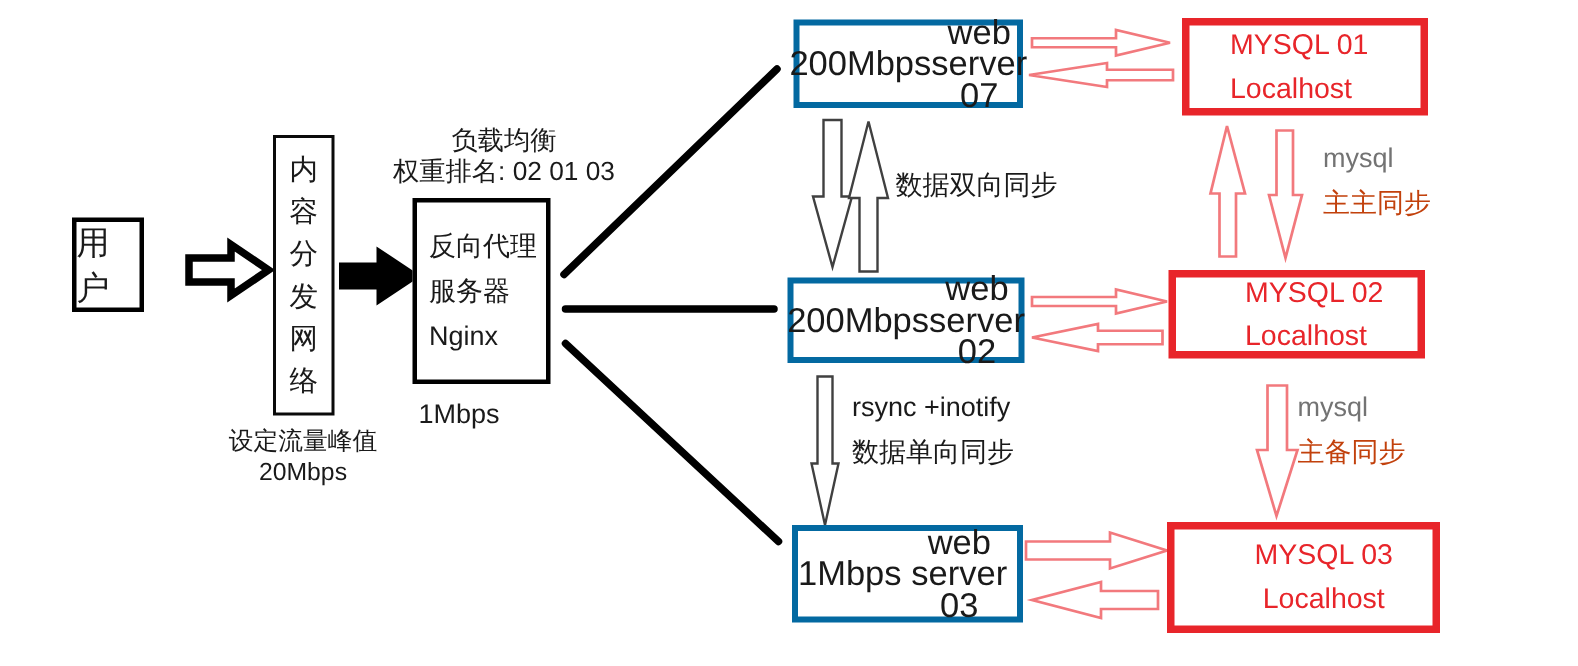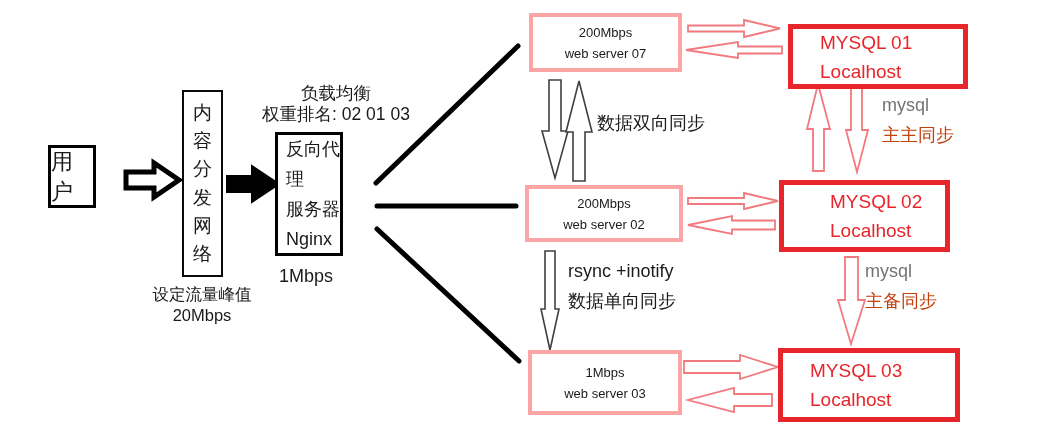--- a/index.html
+++ b/index.html
@@ -12,34 +12,34 @@
     overflow:hidden;
   }
   .stage *{box-sizing:border-box;}
   svg.connectors{position:absolute;left:0;top:0;width:1052px;height:444px;}
 
   
   .box{position:absolute;display:flex;align-items:center;justify-content:center;background:#fff;}
   .user-box{left:48px;top:145px;width:48px;height:63px;border:3px solid #000;font-size:22px;letter-spacing:1px;}
   .cdn-box{left:182px;top:90px;width:41px;height:187px;border:2px solid #0a0a0a;
            flex-direction:column;justify-content:space-evenly;padding:6px 0;font-size:19px;}
-  .nginx-box{left:275px;top:132px;width:68px;height:124px;border:3px solid #000;
+  .nginx-box{left:275px;top:132px;width:92px;height:124px;border:3px solid #000;
              flex-direction:column;align-items:flex-start;justify-content:center;
              padding-left:8px;font-size:18px;line-height:30px;}
-  .ws-box{border:4px solid #fca5a5;flex-direction:column;font-size:13px;line-height:21px;text-align:center;}
+  .ws-box{border:4px solid #0369a1;flex-direction:row;font-size:23px;line-height:21px;text-align:center;}
   .ws1{left:529px;top:13px;width:153px;height:59px;}
   .ws2{left:525px;top:185px;width:158px;height:57px;}
   .ws3{left:528px;top:350px;width:154px;height:65px;}
 
   
   .db-box{border:5px solid #e8252a;color:#e8252a;flex-direction:column;align-items:flex-start;
           justify-content:center;padding-left:27px;font-size:19px;line-height:29px;}
-  .db1{left:788px;top:12px;width:180px;height:65px;margin-top:12px;}
-  .db2{left:779px;top:180px;width:171px;height:72px;padding-left:46px;}
-  .db3{left:778px;top:348px;width:182px;height:74px;}
+  .db1{left:788px;top:12px;width:164px;height:65px;}
+  .db2{left:779px;top:180px;width:171px;height:59px;padding-left:46px;}
+  .db3{left:778px;top:348px;width:182px;height:74px;align-items:center;}
 
   
   .caption{position:absolute;white-space:nowrap;}
   .nginx-top-label{left:248px;top:83px;width:176px;text-align:center;font-size:17.5px;line-height:21px;}
   .cdn-caption{left:147px;top:284px;width:110px;text-align:center;font-size:16.5px;line-height:21px;}
   .nginx-caption{left:279px;top:266px;font-size:18px;}
   .sync-label{font-size:18px;}
   .sync-label .l2{margin-top:7px;}
   .sync1{left:597px;top:104px;}
   .sync2{left:568px;top:261px;}

